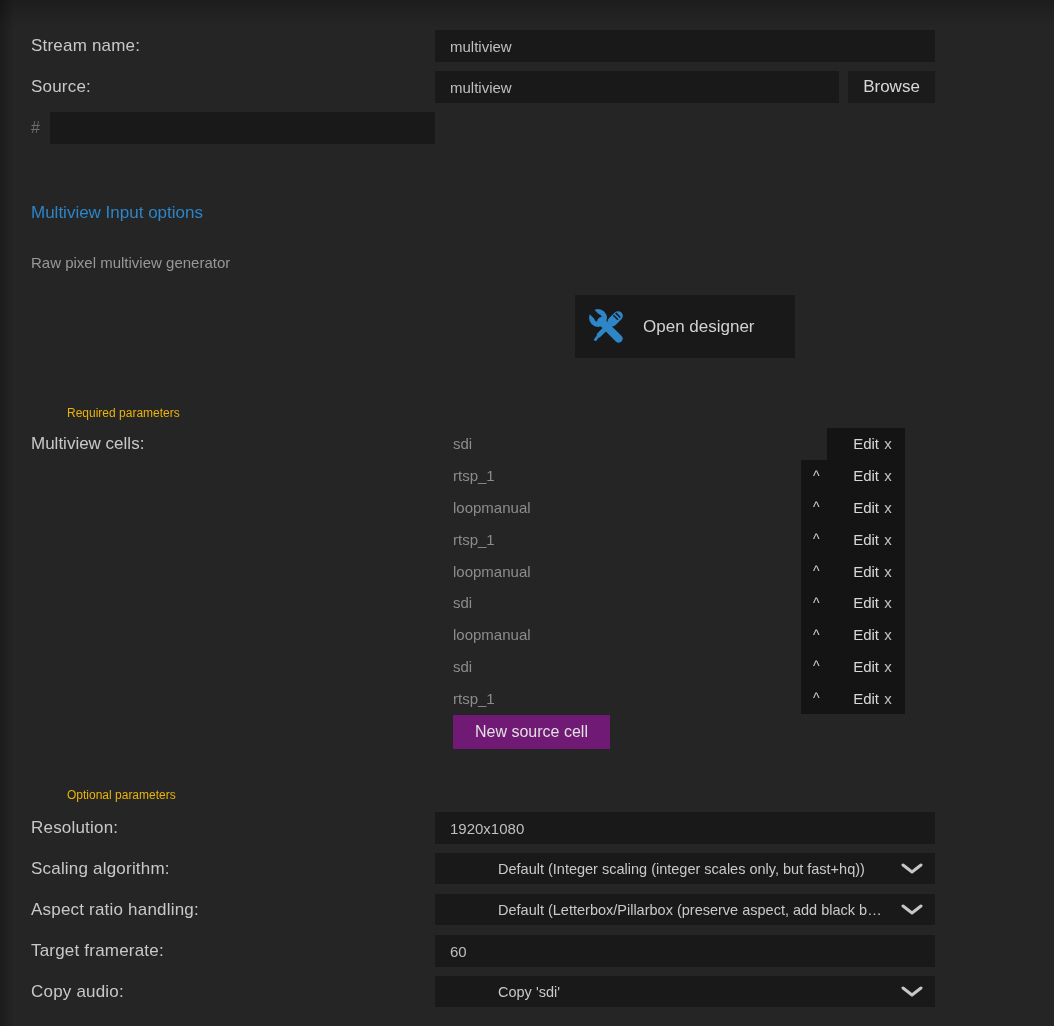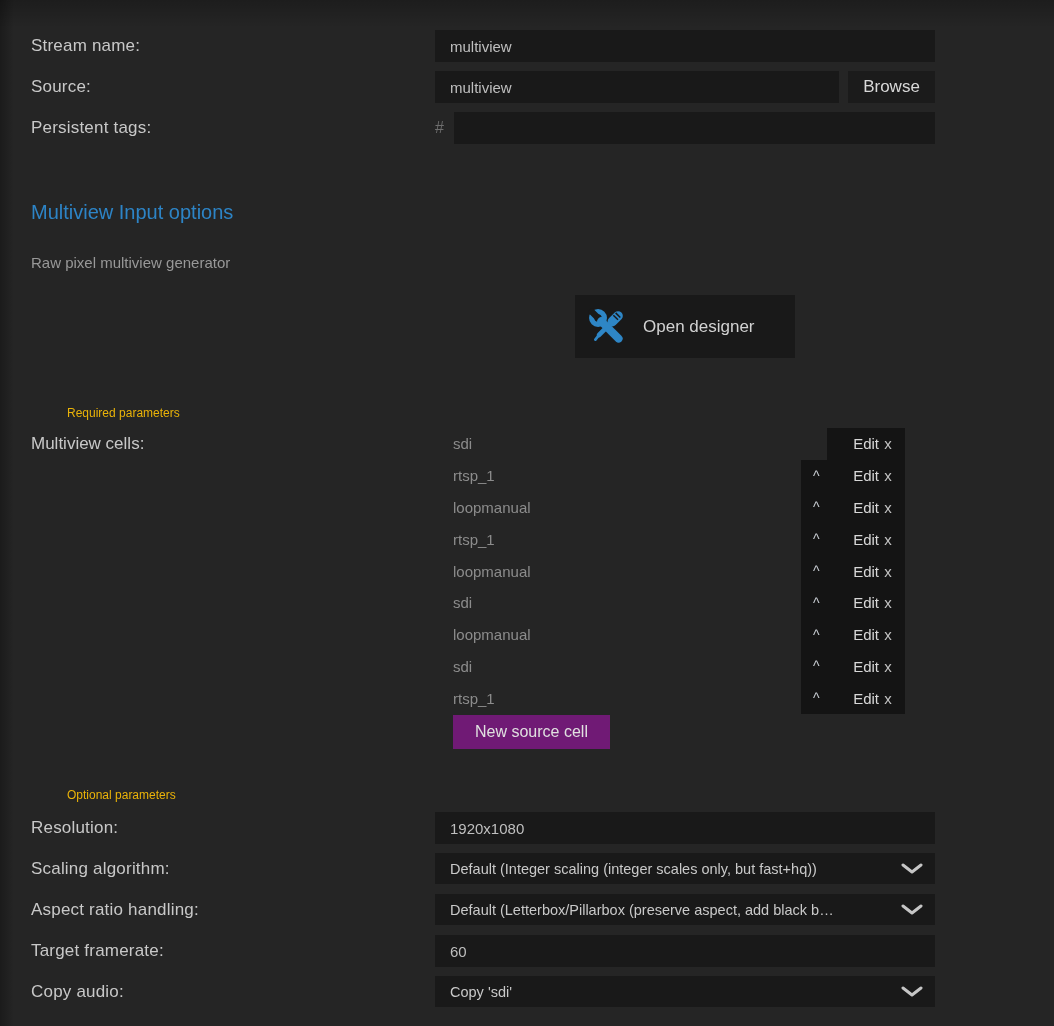--- a/index.html
+++ b/index.html
@@ -32,21 +32,21 @@
   .source-value{ display:grid; grid-template-columns:1fr 87px; gap:9px; }
   .browse-btn{
     background:#1b1b1b; border:none; color:#d8d8d8; font-family:inherit;
     font-size:17px; height:32px; cursor:pointer;
   }
   .tags-value{ display:flex; align-items:center; height:32px; }
   .hash-prefix{ width:19px; color:#6e6e6e; font-size:16px; flex:none; }
   .tags-value .text-input{ flex:1; }
 
   
-  .section-title{ color:#2d84c6; font-size:20px; font-weight:400; margin-top:56px; line-height:25px; }
+  .section-title{ color:#2d84c6; font-size:17px; font-weight:400; margin-top:56px; line-height:25px; }
   .section-sub{ color:#989898; font-size:15px; margin-top:29px; line-height:18px; }
 
   .designer-row{ margin-top:23px; padding-left:544px; }
   .designer-btn{
     width:220px; height:63px; background:#191919; border:none; cursor:pointer;
     display:flex; align-items:center; gap:17px; padding-left:13px;
     color:#d2d2d2; font-size:17px; font-family:inherit;
   }
   .designer-btn svg{ flex:none; display:block; }
 
@@ -70,21 +70,21 @@
     color:#e0e0e0; font-size:16px; font-family:inherit; cursor:pointer;
   }
 
   
   .opt-rows{ margin-top:7px; }
   .opt-row{ display:grid; grid-template-columns:404px 500px; align-items:center; height:31px; margin-bottom:10px; }
   .select-box{
     background:#191919; height:31px; display:flex; align-items:center;
     padding:0 12px 0 15px; cursor:pointer;
   }
-  .select-text{ flex:1; color:#c9c9c9; font-size:14.5px; white-space:nowrap; overflow:hidden; }
+  .select-text{ flex:1; color:#c9c9c9; font-size:14.5px; white-space:nowrap; overflow:hidden;margin-left:48px; }
   .chevron{ flex:none; margin-left:8px; }
 </style>
 </head>
 <body>
 
 <div class="page">
 
   <div class="form-row">
     <div class="form-label">Stream name:</div>
     <input class="text-input" type="text" value="multiview" style="">
@@ -92,21 +92,20 @@
 
   <div class="form-row">
     <div class="form-label">Source:</div>
     <div class="source-value">
       <input class="text-input" type="text" value="multiview" style="">
       <button class="browse-btn">Browse</button>
     </div>
   </div>
 
   <div class="form-row">
-    <div class="form-label">Persistent tags:</div>
     <div class="tags-value">
       <span class="hash-prefix">#</span>
       <input class="text-input" type="text" value="" style="">
     </div>
   </div>
 
   <div class="section-title">Multiview Input options</div>
   <div class="section-sub">Raw pixel multiview generator</div>
 
   <div class="designer-row">

